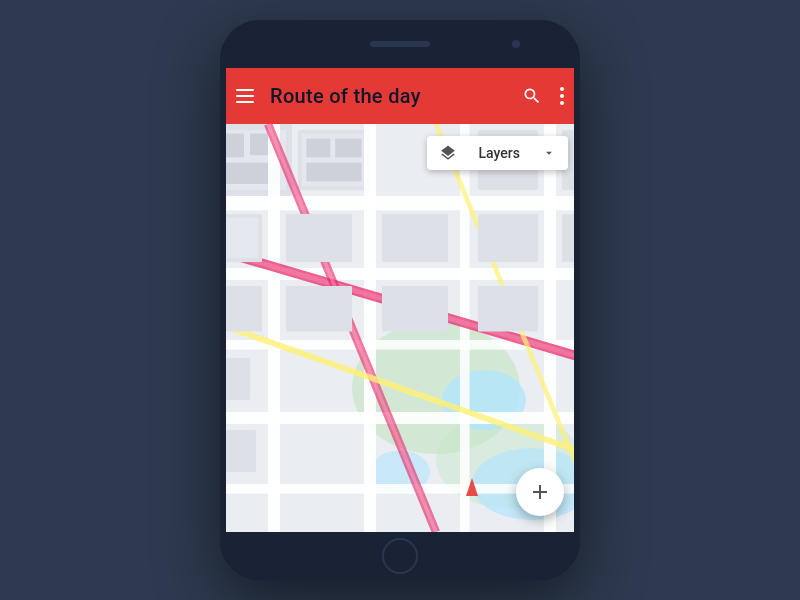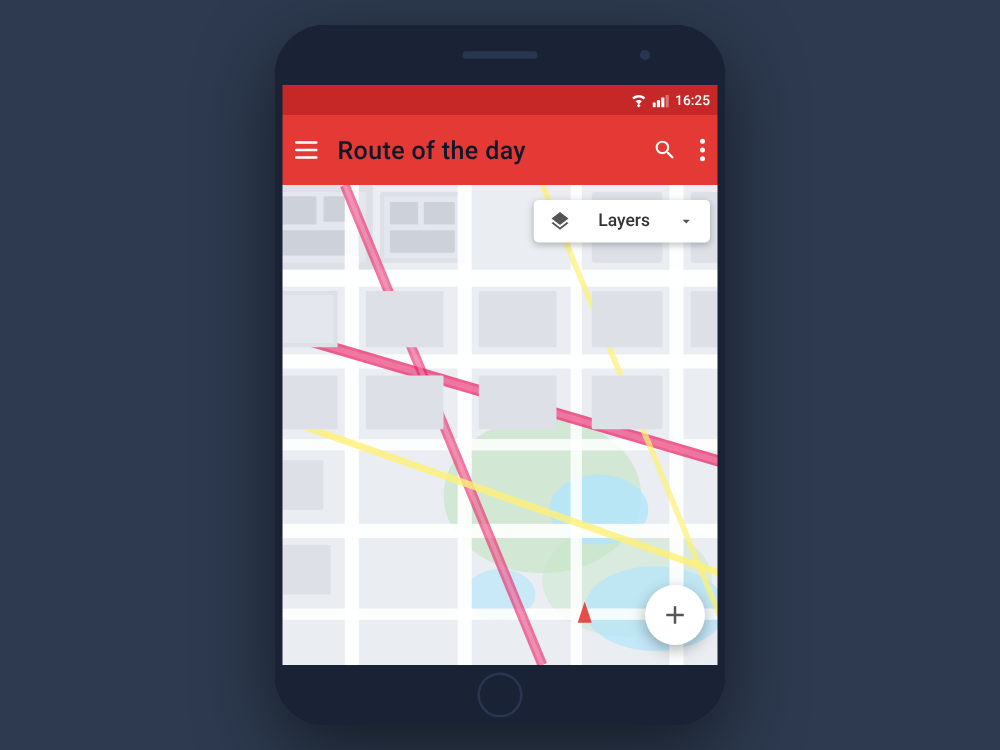--- a/index.html
+++ b/index.html
@@ -233,38 +233,20 @@
 
 <div class="phone-container">
   <div class="phone-frame"></div>
   <div class="phone-inner">
 
     <div class="top-bezel">
       <div class="speaker"></div>
       <div class="front-camera"></div>
     </div>
 
-    <div class="status-bar">
-      <div class="status-icons">
-
-        <svg width="14" height="11" viewBox="0 0 14 11" fill="white">
-          <path d="M7 8.5L9.5 6C8.8 5.3 7.95 5 7 5s-1.8.3-2.5 1L7 8.5z"></path>
-          <path d="M7 11l1.5-1.5L7 8l-1.5 1.5L7 11z"></path>
-          <path d="M7 3c1.5 0 2.85.6 3.85 1.55L12.2 3.2C10.85 1.85 9.02 1 7 1S3.15 1.85 1.8 3.2l1.35 1.35C4.15 3.6 5.5 3 7 3z"></path>
-        </svg>
-
-        <svg width="14" height="11" viewBox="0 0 14 11" fill="white">
-          <rect x="0" y="7" width="2.5" height="4" rx="0.5"></rect>
-          <rect x="3.5" y="5" width="2.5" height="6" rx="0.5"></rect>
-          <rect x="7" y="3" width="2.5" height="8" rx="0.5"></rect>
-          <rect x="10.5" y="1" width="2.5" height="10" rx="0.5" opacity="0.35"></rect>
-        </svg>
-        <span>16:25</span>
-      </div>
-    </div>
 
     <div class="app-bar">
       <div class="hamburger">
         <span></span>
           <span></span>
           <span></span>
       </div>
       <div class="app-bar-title">Route of the day</div>
       <div class="app-bar-icon">
         <svg width="20" height="20" viewBox="0 0 24 24" fill="white">

